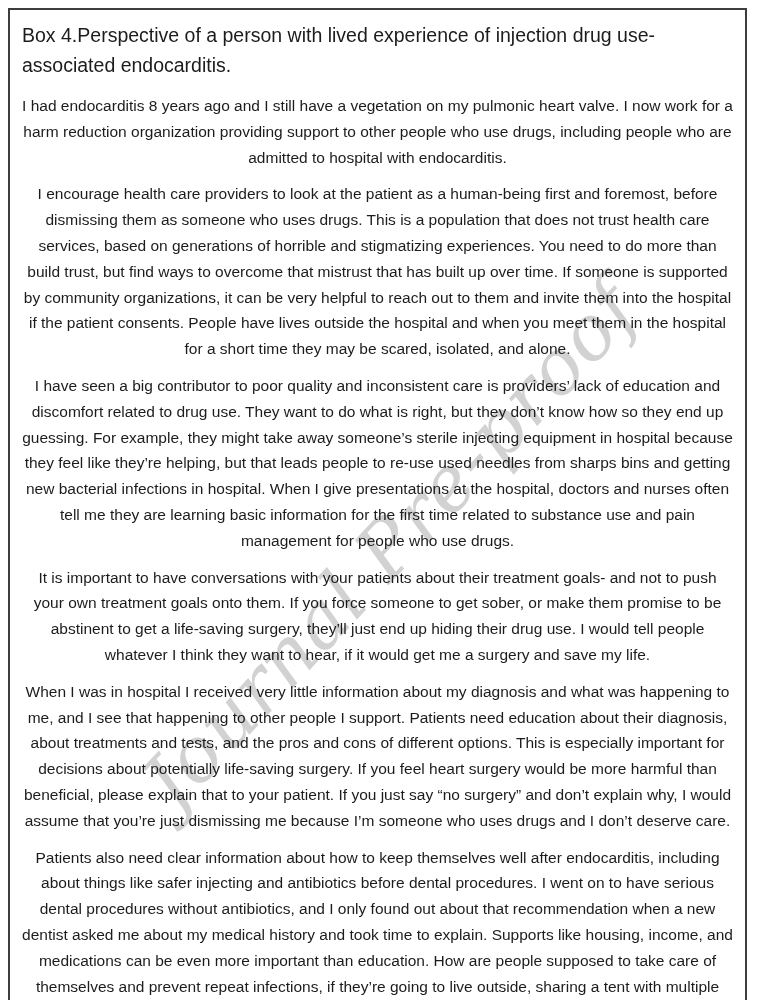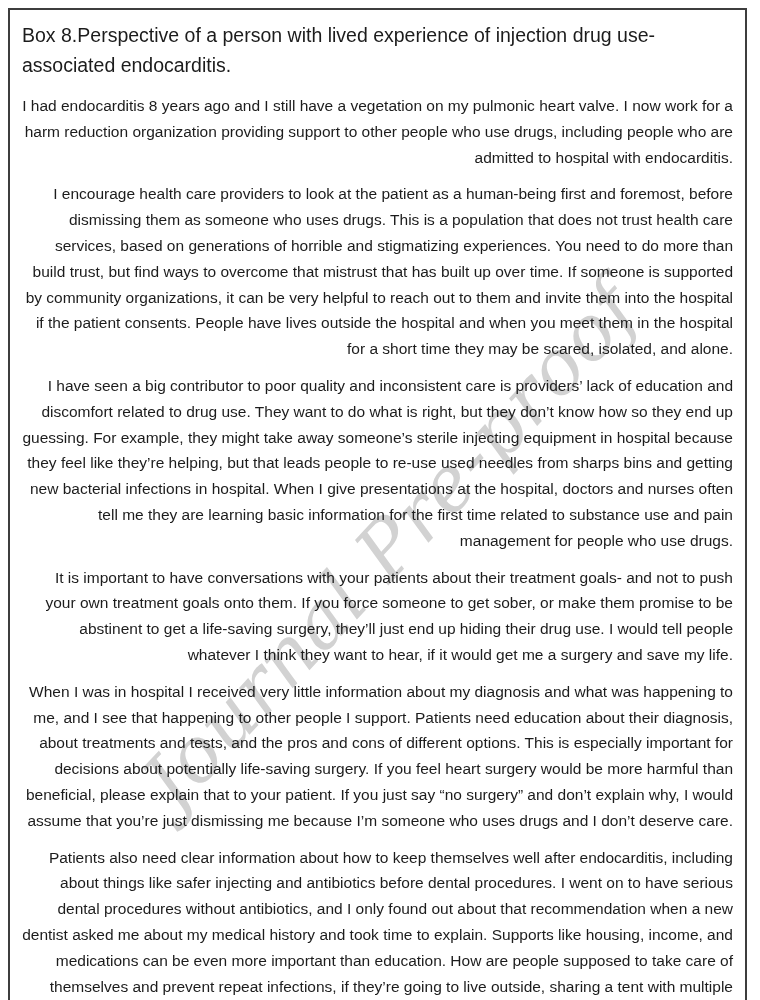--- a/index.html
+++ b/index.html
@@ -42,31 +42,31 @@
     line-height: 30px;
     font-weight: 400;
     color: #1c1c1c;
     margin: 0 0 13px 0;
   }
   .box-body p {
     font-size: 15.5px;
     line-height: 25.8px;
     color: #1c1c1c;
     margin: 0 0 11px 0;
-    text-align: right;
+    text-align: center;
   }
   .box-body p:last-child { margin-bottom: 0; }
 </style>
 </head>
 <body>
 
 <div class="watermark">Journal Pre-proof</div>
 
 <div class="box-frame">
-  <div class="box-title">Box 8.Perspective of a person with lived experience of injection drug use-associated endocarditis.</div>
+  <div class="box-title">Box 4.Perspective of a person with lived experience of injection drug use-associated endocarditis.</div>
   <div class="box-body">
     <p>I had endocarditis 8 years ago and I still have a vegetation on my pulmonic heart valve. I now work for a harm reduction organization providing support to other people who use drugs, including people who are admitted to hospital with endocarditis.</p>
     <p>I encourage health care providers to look at the patient as a human-being first and foremost, before dismissing them as someone who uses drugs. This is a population that does not trust health care services, based on generations of horrible and stigmatizing experiences. You need to do more than build trust, but find ways to overcome that mistrust that has built up over time. If someone is supported by community organizations, it can be very helpful to reach out to them and invite them into the hospital if the patient consents. People have lives outside the hospital and when you meet them in the hospital for a short time they may be scared, isolated, and alone.</p>
     <p>I have seen a big contributor to poor quality and inconsistent care is providers’ lack of education and discomfort related to drug use. They want to do what is right, but they don’t know how so they end up guessing. For example, they might take away someone’s sterile injecting equipment in hospital because they feel like they’re helping, but that leads people to re-use used needles from sharps bins and getting new bacterial infections in hospital. When I give presentations at the hospital, doctors and nurses often tell me they are learning basic information for the first time related to substance use and pain management for people who use drugs.</p>
     <p>It is important to have conversations with your patients about their treatment goals- and not to push your own treatment goals onto them. If you force someone to get sober, or make them promise to be abstinent to get a life-saving surgery, they’ll just end up hiding their drug use. I would tell people whatever I think they want to hear, if it would get me a surgery and save my life.</p>
     <p>When I was in hospital I received very little information about my diagnosis and what was happening to me, and I see that happening to other people I support. Patients need education about their diagnosis, about treatments and tests, and the pros and cons of different options. This is especially important for decisions about potentially life-saving surgery. If you feel heart surgery would be more harmful than beneficial, please explain that to your patient. If you just say “no surgery” and don’t explain why, I would assume that you’re just dismissing me because I’m someone who uses drugs and I don’t deserve care.</p>
     <p>Patients also need clear information about how to keep themselves well after endocarditis, including about things like safer injecting and antibiotics before dental procedures. I went on to have serious dental procedures without antibiotics, and I only found out about that recommendation when a new dentist asked me about my medical history and took time to explain. Supports like housing, income, and medications can be even more important than education. How are people supposed to take care of themselves and prevent repeat infections, if they’re going to live outside, sharing a tent with multiple people, with no access to running water?</p>
   </div>
 </div>
 

